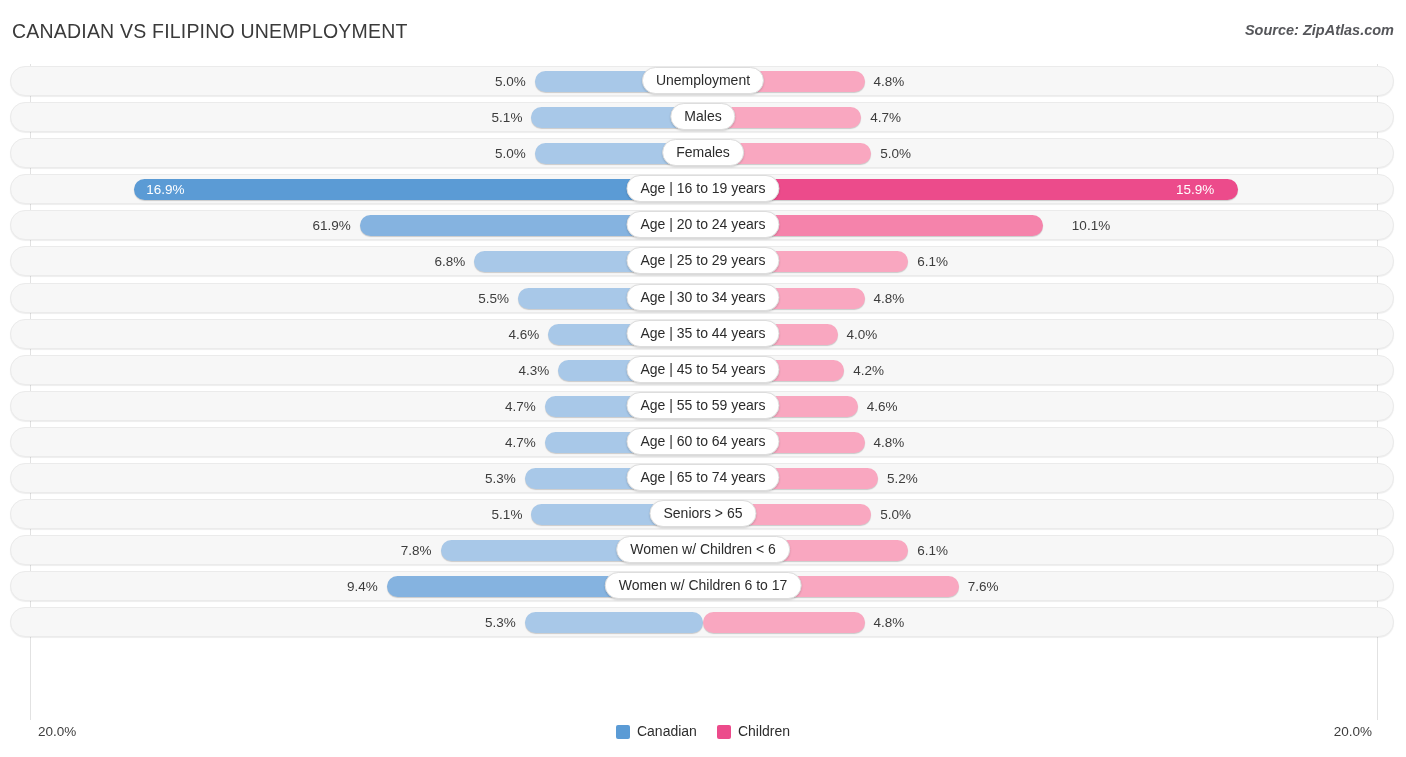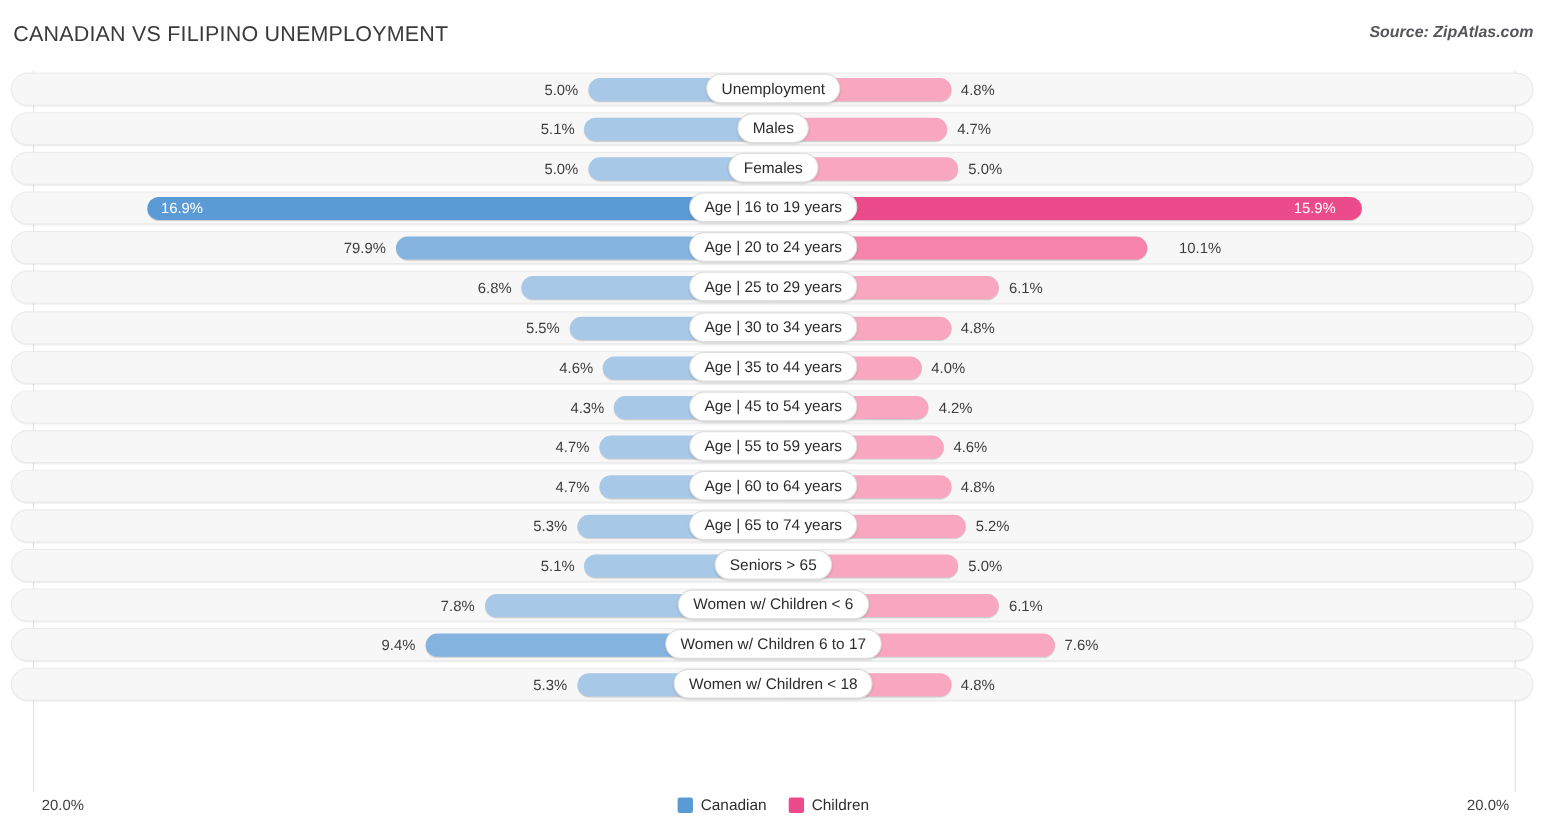--- a/index.html
+++ b/index.html
@@ -220,21 +220,21 @@
           <div class="bar left" style="width: 568.685px; background: rgb(91, 155, 213);"></div>
           <div class="bar right" style="width: 535.035px; background: rgb(236, 75, 139);"></div>
           <div class="val left inside" style="left: 146.315px;">16.9%</div>
           <div class="val right inside" style="left: 1176.04px; width: 50px; text-align: left;">15.9%</div>
           <div class="center-pill">Age | 16 to 19 years</div>
         </div>
         <div class="row">
           <div class="track"></div>
           <div class="bar left" style="width: 343.23px; background: rgb(133, 179, 224);"></div>
           <div class="bar right" style="width: 339.865px; background: rgb(245, 131, 171);"></div>
-          <div class="val left" style="right: 1055.23px;">79.9%</div>
+          <div class="val left" style="right: 1055.23px;">61.9%</div>
           <div class="val right" style="left: 1051.87px; margin-left: 20px;">10.1%</div>
           <div class="center-pill">Age | 20 to 24 years</div>
         </div>
         <div class="row">
           <div class="track"></div>
           <div class="bar left" style="width: 228.82px; background: rgb(168, 200, 232);"></div>
           <div class="bar right" style="width: 205.265px; background: rgb(249, 167, 192);"></div>
           <div class="val left" style="right: 940.82px;">6.8%</div>
           <div class="val right" style="left: 917.265px;">6.1%</div>
           <div class="center-pill">Age | 25 to 29 years</div>
@@ -310,21 +310,20 @@
           <div class="val left" style="right: 1028.31px;">9.4%</div>
           <div class="val right" style="left: 967.74px;">7.6%</div>
           <div class="center-pill">Women w/ Children 6 to 17</div>
         </div>
         <div class="row">
           <div class="track"></div>
           <div class="bar left" style="width: 178.345px; background: rgb(168, 200, 232);"></div>
           <div class="bar right" style="width: 161.52px; background: rgb(249, 167, 192);"></div>
           <div class="val left" style="right: 890.345px;">5.3%</div>
           <div class="val right" style="left: 873.52px;">4.8%</div>
-          <div class="center-pill">Women w/ Children &lt; 18</div>
         </div>
       </div>
   </div>
 
   <div id="footer">
     <div id="axis-min">20.0%</div>
     <div id="axis-max">20.0%</div>
     <div id="legend">
         <div class="legend-item">
           <span class="legend-swatch" style="background: rgb(91, 155, 213);"></span>

